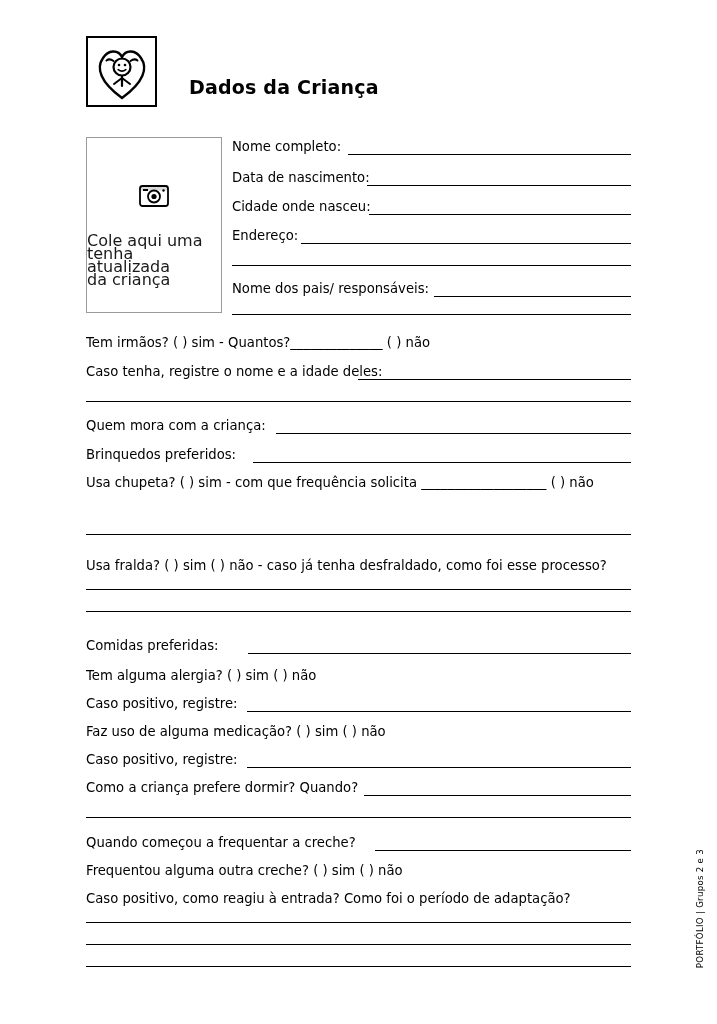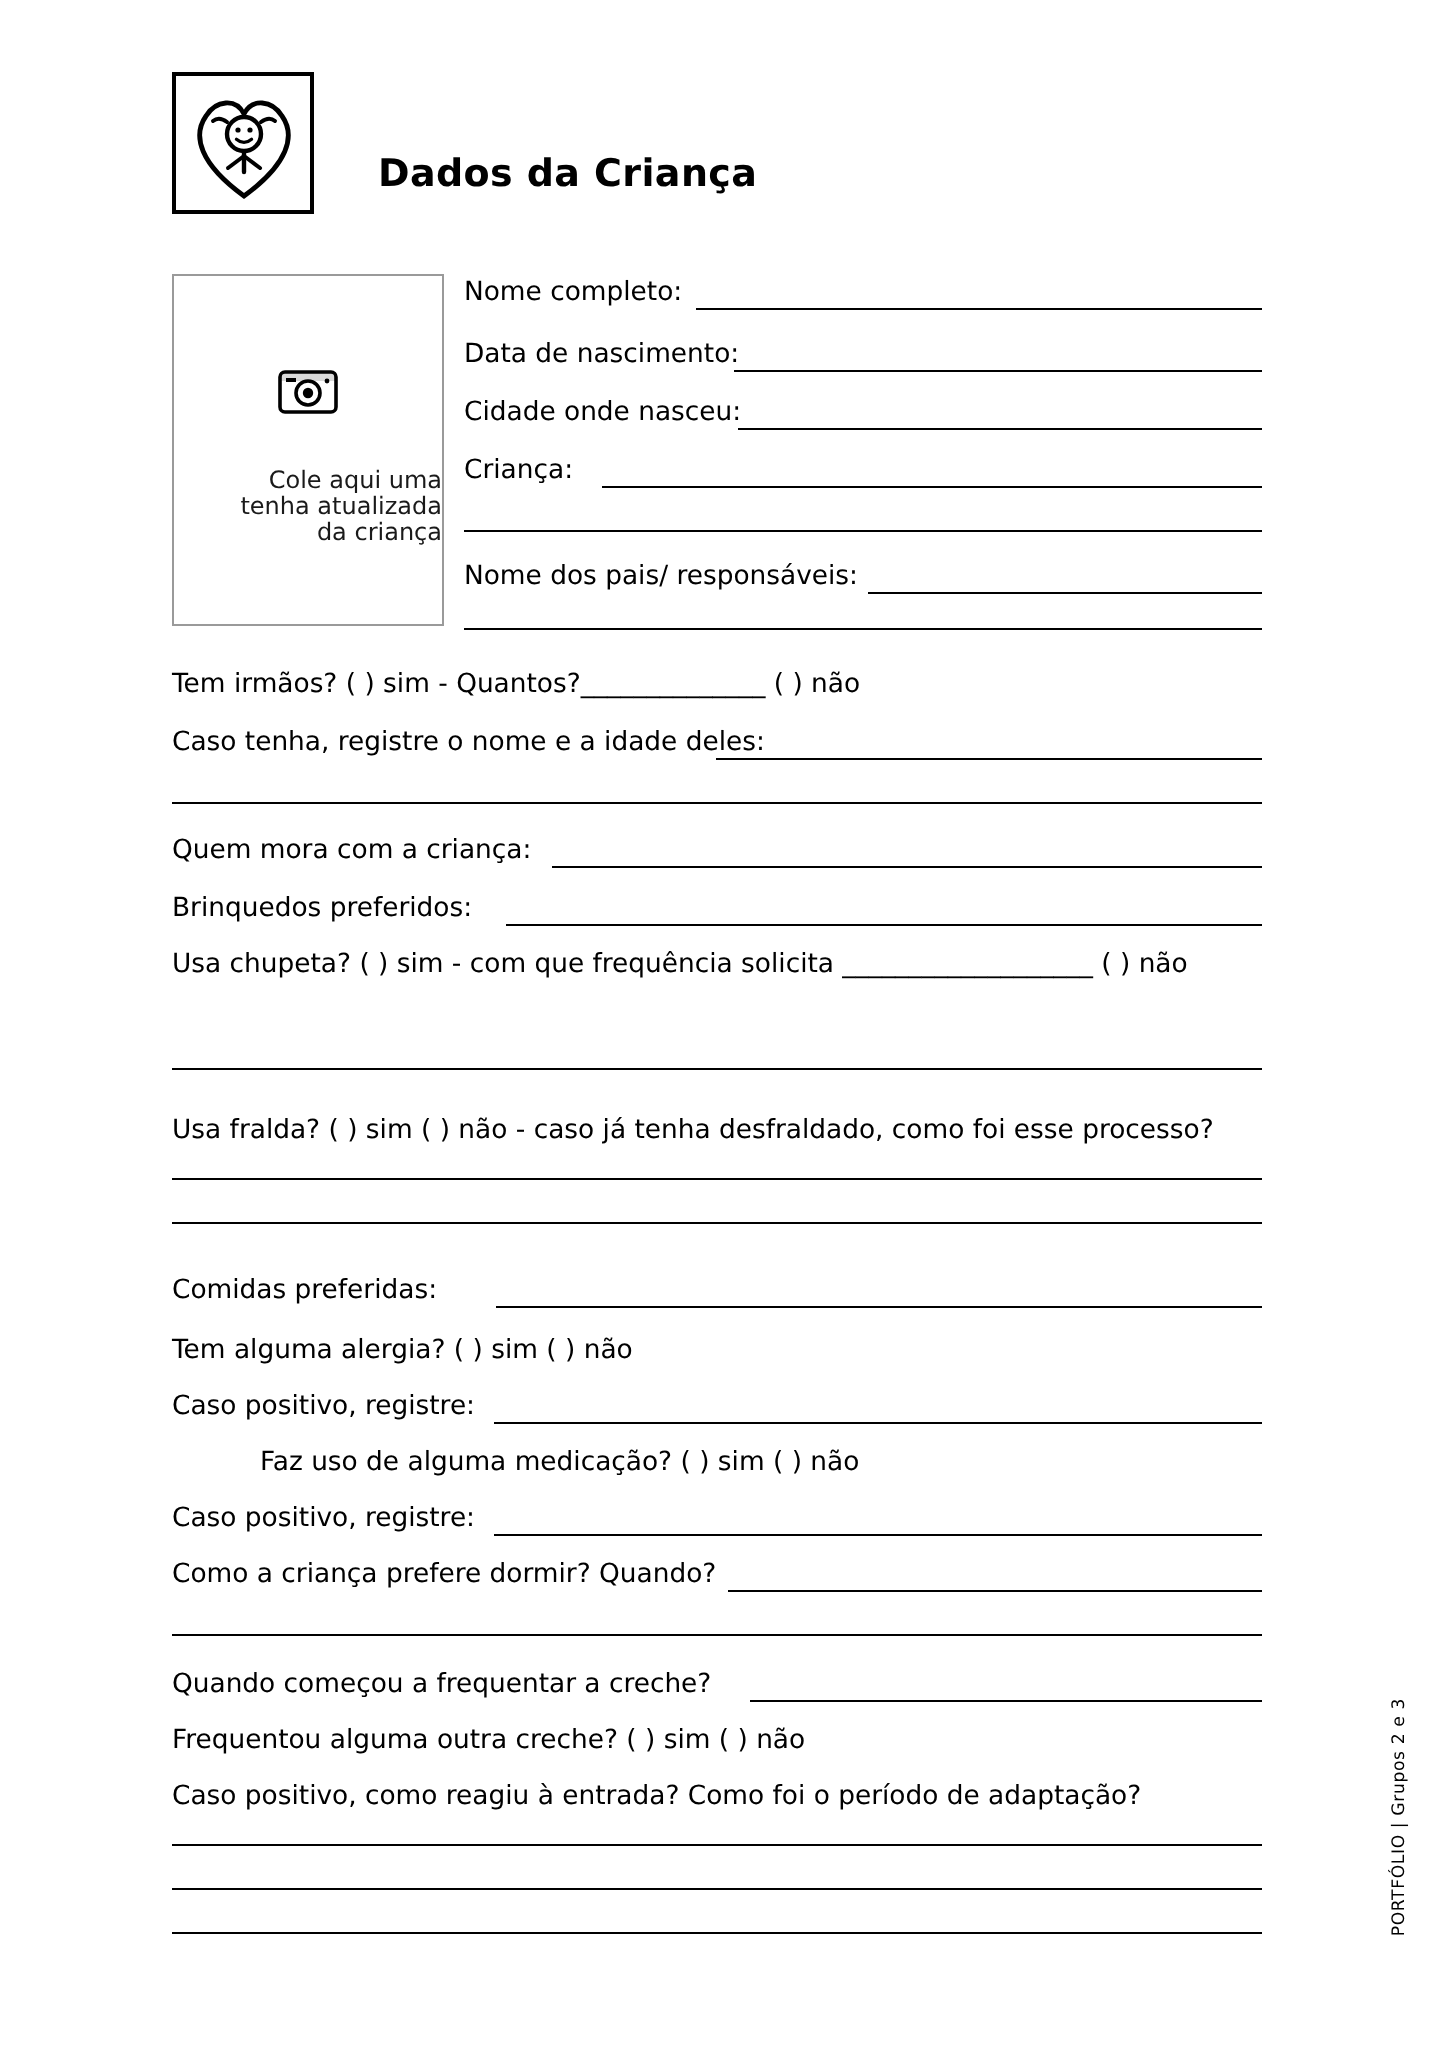--- a/index.html
+++ b/index.html
@@ -70,22 +70,22 @@
     position: absolute;
     left: 50%;
     top: 44px;
     transform: translateX(-50%);
   }
   .photo-caption {
     position: absolute;
     left: 0;
     right: 0;
     top: 96px;
-    text-align: right;
-    font-size: 12px;
+    text-align: left;
+    font-size: 16px;
     line-height: 13px;
     color: #1a1a1a;
   }
 
   
   .fld {
     position: absolute;
     font-size: 13.2px;
     line-height: 16px;
     white-space: nowrap;
@@ -152,21 +152,21 @@
 
   <div class="fld" style="left:232px; top:139px;">Nome completo:</div>
   <div class="rule" style="left:348px; top:154px; width:283px;"></div>
 
   <div class="fld" style="left:232px; top:170px;">Data de nascimento:</div>
   <div class="rule" style="left:367px; top:185px; width:264px;"></div>
 
   <div class="fld" style="left:232px; top:199px;text-align:center;">Cidade onde nasceu:</div>
   <div class="rule" style="left:369px; top:214px; width:262px;"></div>
 
-  <div class="fld" style="left:232px; top:228px;">Criança:</div>
+  <div class="fld" style="left:232px; top:228px;">Endereço:</div>
   <div class="rule" style="left:301px; top:243px; width:330px;"></div>
   <div class="rule" style="left:232px; top:265px; width:399px;"></div>
 
   <div class="fld" style="left:232px; top:281px;">Nome dos pais/ responsáveis:</div>
   <div class="rule" style="left:434px; top:296px; width:197px;"></div>
   <div class="rule" style="left:232px; top:314px; width:399px;"></div>
 
   <div class="fld" style="left:86px; top:364px;">Caso tenha, registre o nome e a idade deles:</div>
 
   <div class="fld" style="left:86px; top:335px;">Tem irmãos? (    ) sim  - Quantos?______________ (    ) não</div>
@@ -188,21 +188,21 @@
   <div class="rule" style="left:86px; top:611px; width:545px;"></div>
 
   <div class="fld" style="left:86px; top:638px;">Comidas preferidas:</div>
   <div class="rule" style="left:248px; top:653px; width:383px;"></div>
 
   <div class="fld" style="left:86px; top:668px;">Tem alguma alergia? (    ) sim     (    ) não</div>
 
   <div class="fld" style="left:86px; top:696px;">Caso positivo, registre:</div>
   <div class="rule" style="left:247px; top:711px; width:384px;"></div>
 
-  <div class="fld" style="left:86px; top:724px;margin-left:44px;">Faz uso de alguma medicação? (    ) sim     (    ) não</div>
+  <div class="fld" style="left:86px; top:724px;">Faz uso de alguma medicação? (    ) sim     (    ) não</div>
 
   <div class="fld" style="left:86px; top:752px;">Caso positivo, registre:</div>
   <div class="rule" style="left:247px; top:767px; width:384px;"></div>
 
   <div class="fld" style="left:86px; top:780px;">Como a criança prefere dormir?  Quando?</div>
   <div class="rule" style="left:364px; top:795px; width:267px;"></div>
   <div class="rule" style="left:86px; top:817px; width:545px;"></div>
 
   <div class="fld" style="left:86px; top:835px;">Quando começou a frequentar a creche?</div>
   <div class="rule" style="left:375px; top:850px; width:256px;"></div>

